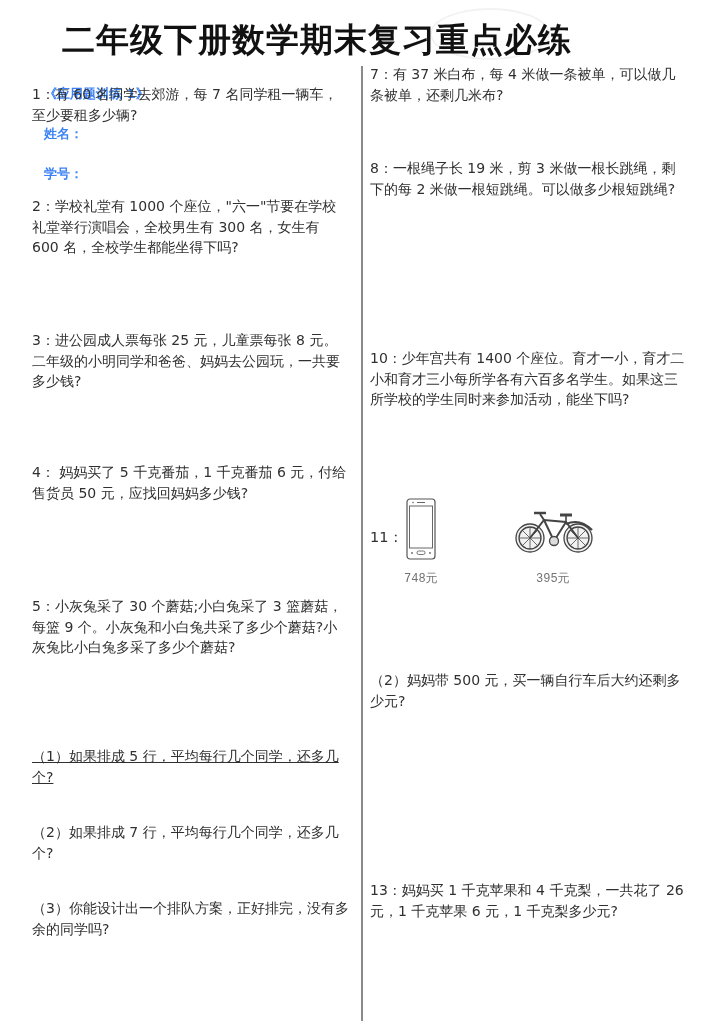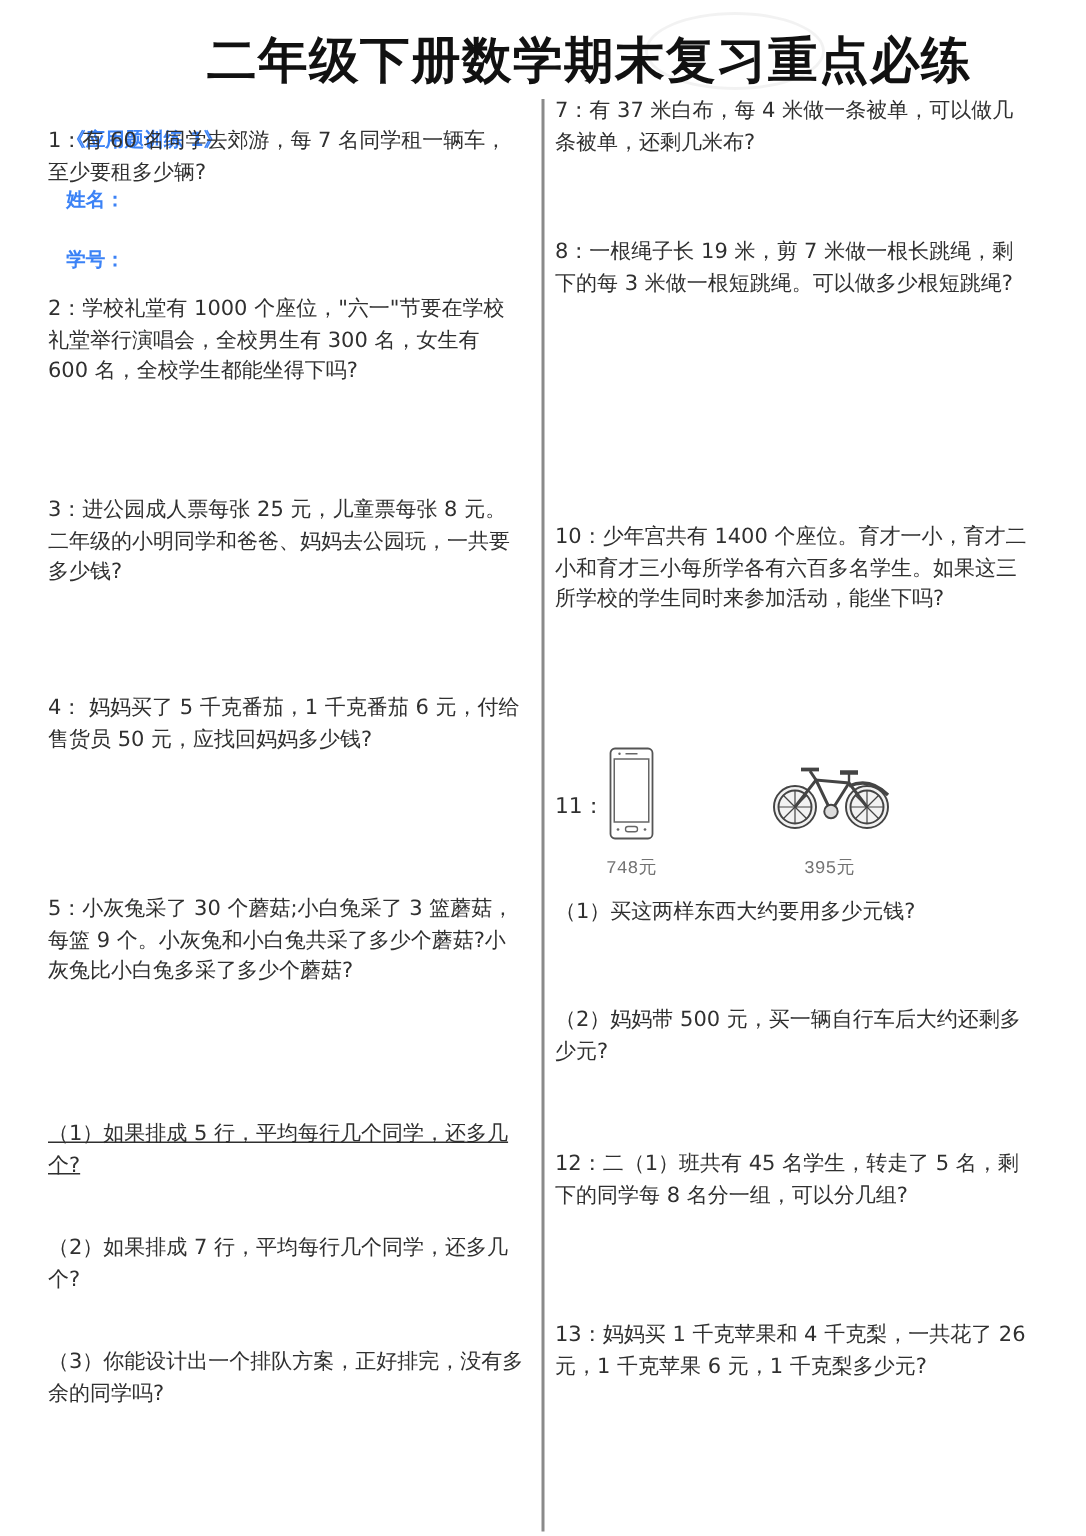--- a/index.html
+++ b/index.html
@@ -1,21 +1,21 @@
 <!DOCTYPE html>
 <html><head>
 <meta charset="utf-8">
 <style>
   * { margin: 0; padding: 0; box-sizing: border-box; }
   html, body { width: 724px; height: 1024px; background: #ffffff; overflow: hidden; }
   body { position: relative; font-family: "DejaVu Sans", "Liberation Sans", sans-serif; color: #2a2a2a; }
 
   .title {
     position: absolute; top: 18px; left: 0; width: 724px;
-    text-align: center; font-size: 33px; font-weight: bold;
+    font-size: 33px; font-weight: bold;
     letter-spacing: 1px; color: #111; padding-left: 62px;
   }
   .watermark {
     position: absolute; top: 8px; left: 430px; width: 120px; height: 52px;
     border-radius: 50%; border: 2px solid rgba(0,0,0,0.05);
   }
   .divider {
     position: absolute; left: 361px; top: 66px; width: 1.5px; height: 955px;
     background: #8a8a8a;
   }
@@ -53,21 +53,21 @@
   <div class="q" style="top:268px;left:-12px;width:318px;">3：进公园成人票每张  25 元，儿童票每张 8 元。二年级的小明同学和爸爸、妈妈去公园玩，一共要多少钱?</div>
   <div class="q" style="top:400px;left:-12px;width:318px;">4：   妈妈买了 5 千克番茄，1 千克番茄 6 元，付给售货员  50 元，应找回妈妈多少钱?</div>
   <div class="q" style="top:534px;left:-12px;width:318px;"> 5：小灰兔采了 30 个蘑菇;小白兔采了 3 篮蘑菇，每篮 9 个。小灰兔和小白兔共采了多少个蘑菇?小灰兔比小白兔多采了多少个蘑菇?</div>
   <div class="q" style="top:684px;left:-12px;width:318px;text-decoration:underline;">（1）如果排成 5 行，平均每行几个同学，还多几个?</div>
   <div class="q" style="top:760px;left:-12px;width:318px;">（2）如果排成 7 行，平均每行几个同学，还多几个?</div>
   <div class="q" style="top:836px;left:-12px;width:318px;">（3）你能设计出一个排队方案，正好排完，没有多余的同学吗?</div>
 </div>
 
 <div class="col col-right" style="height:960px;">
   <div class="q" style="top:2px;left:-4px;">7：有 37 米白布，每 4 米做一条被单，可以做几条被单，还剩几米布?</div>
-  <div class="q" style="top:96px;left:-4px;">8：一根绳子长 19 米，剪 7 米做一根长跳绳，剩下的每 3 米做一根短跳绳。可以做多少根短跳绳?</div>
+  <div class="q" style="top:96px;left:-4px;">8：一根绳子长 19 米，剪 3 米做一根长跳绳，剩下的每 2 米做一根短跳绳。可以做多少根短跳绳?</div>
   <div class="q" style="top:286px;left:-4px;">10：少年宫共有 1400 个座位。育才一小，育才二小和育才三小每所学各有六百多名学生。如果这三所学校的学生同时来参加活动，能坐下吗?</div>
 
   <div class="img-row" style="top:436px;left:-4px;">
     <span class="q11-label">11：</span>
     <div class="phone-wrap">
       <svg width="30" height="62" viewBox="0 0 30 62">
         <rect x="1" y="1" width="28" height="60" rx="3" ry="3" fill="#fff" stroke="#555" stroke-width="1.2"></rect>
         <rect x="3.5" y="8" width="23" height="42" fill="#fff" stroke="#666" stroke-width="1"></rect>
         <line x1="11" y1="4.5" x2="19" y2="4.5" stroke="#666" stroke-width="1"></line>
         <circle cx="7" cy="4.5" r="0.8" fill="#666"></circle>
@@ -102,17 +102,15 @@
           <path d="M20 5 L32 5" stroke-width="2.5"></path>
           <path d="M46 7 L58 7" stroke-width="3"></path>
           <path d="M52 8 L52 14" stroke-width="1.6"></path>
           <path d="M52 16 Q66 10 78 22" stroke-width="2.2"></path>
         </g>
       </svg>
     </div>
     <span class="price" style="left:166px;top:72px;">395元</span>
   </div>
 
-  <div class="q" style="top:536px;left:-4px;">（1）买这两样东西大约要用多少元钱?</div>
   <div class="q" style="top:608px;left:-4px;">（2）妈妈带 500 元，买一辆自行车后大约还剩多少元?</div>
-  <div class="q" style="top:704px;left:-4px;">12：二（1）班共有 45 名学生，转走了 5 名，剩下的同学每 8 名分一组，可以分几组?</div>
   <div class="q" style="top:818px;left:-4px;">13：妈妈买 1 千克苹果和 4 千克梨，一共花了 26 元，1 千克苹果 6 元，1 千克梨多少元?</div>
 </div>
 
 </body></html>

